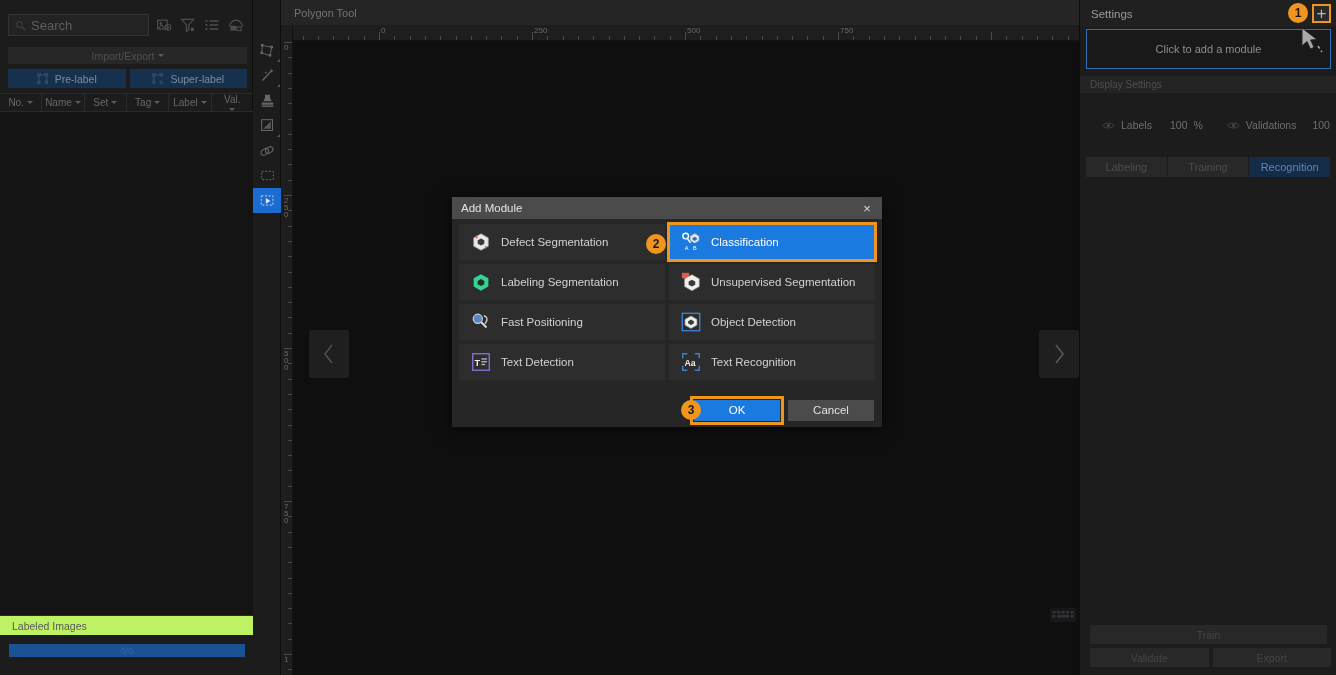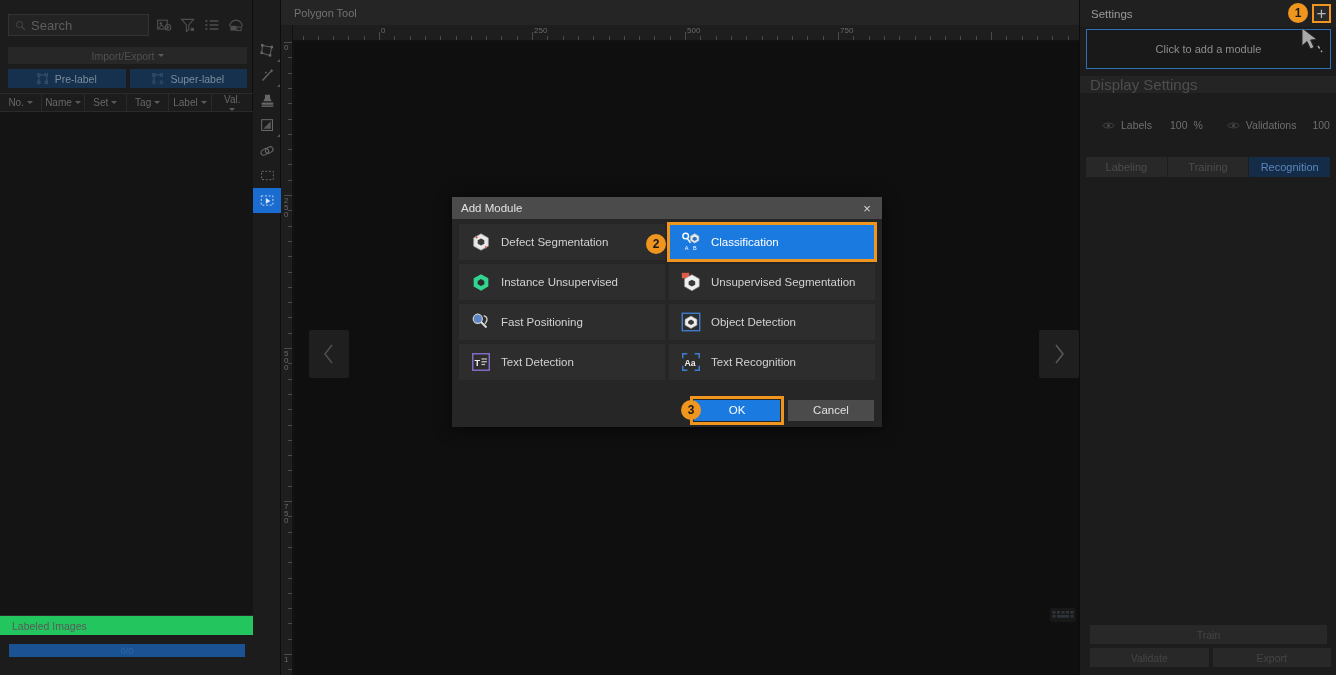--- a/index.html
+++ b/index.html
@@ -48,21 +48,21 @@
   .lp-col {
     flex: 1; display: flex; align-items: center; justify-content: center; gap: 3px;
     font-size: 10px; color: #686868; border-right: 1px solid #2a2a2a;
   }
   .lp-col:last-child { border-right: none; flex-direction: column; }
   .caret-d { width: 0; height: 0; border-left: 3px solid transparent; border-right: 3px solid transparent; border-top: 3.5px solid #5b5b5b; }
   .lp-listarea { position: absolute; left: 0; top: 112px; width: 253px; height: 506px; background: #141414; }
   .lp-labeled {
     position: absolute; left: 0; bottom: 40px; width: 253px; height: 20px;
     display: flex; align-items: center; padding-left: 12px;
-    font-size: 10.5px; color: #5a5a5a; background: #22c55e;
+    font-size: 10.5px; color: #5a5a5a; background: #bef264;
     border-top: 1px solid #2a2a2a;
   }
   .lp-progwrap { position: absolute; left: 0; bottom: 0; width: 253px; height: 40px; background: #1c1c1c; }
   .lp-progress {
     position: absolute; left: 9px; top: 9px; width: 236px; height: 13px;
     background: #1b5294; display: flex; align-items: center; justify-content: center;
     font-size: 9px; color: #2a69ab;
   }
 
   
@@ -142,21 +142,21 @@
   .rp-dropzone {
     position: absolute; left: 6px; top: 29px; width: 245px; height: 40px;
     border: 1px solid #2f6fb5; background: #191919;
     display: flex; align-items: center; justify-content: center;
     font-size: 11px; color: #8d8d8d;
   }
   .cursor-arrow { position: absolute; right: 12px; top: 26px; width: 26px; height: 32px; opacity: .75; }
   .rp-display {
     position: absolute; left: 0; top: 76px; width: 257px; height: 17px;
     background: #242424; display: flex; align-items: center; padding-left: 10px;
-    font-size: 15px; color: #4e4e4e;
+    font-size: 10px; color: #4e4e4e;
   }
   .rp-eyes {
     position: absolute; left: 0; top: 115px; width: 257px; height: 20px;
     display: flex; align-items: center; font-size: 10.5px; color: #6f6f6f;
   }
   .eye-grp { display: flex; align-items: center; gap: 6px; }
   .rp-tabs {
     position: absolute; left: 6px; top: 157px; width: 245px; height: 20px; display: flex;
   }
   .rp-tab {
@@ -696,21 +696,21 @@
         <span>Classification</span>
       </div>
 
       <div class="mod-item">
         <span class="mod-icon">
           <svg width="22" height="22" viewBox="0 0 24 24">
               <path d="M12 3.5 L20 8 L20 17 L12 21.5 L4 17 L4 8 Z" fill="#33d48f"></path>
               <path d="M12 8.8 L15.6 10.8 L15.6 14.4 L12 16.4 L8.4 14.4 L8.4 10.8 Z" fill="#2a2a2a"></path>
             </svg>
         </span>
-        <span>Instance Unsupervised</span>
+        <span>Labeling Segmentation</span>
       </div>
 
       <div class="mod-item">
         <span class="mod-icon">
           <svg width="22" height="22" viewBox="0 0 24 24">
               <rect x="2" y="2" width="8" height="6" fill="#e05a4a"></rect>
               <path d="M13 4 L21 8.5 L21 17 L13 21.5 L5 17 L5 8.5 Z" fill="#efefef" stroke="#9a9a9a" stroke-width=".7"></path>
               <path d="M13 9.5 L16.6 11.5 L16.6 15 L13 17 L9.4 15 L9.4 11.5 Z" fill="#3a3a3a"></path>
             </svg>
         </span>

